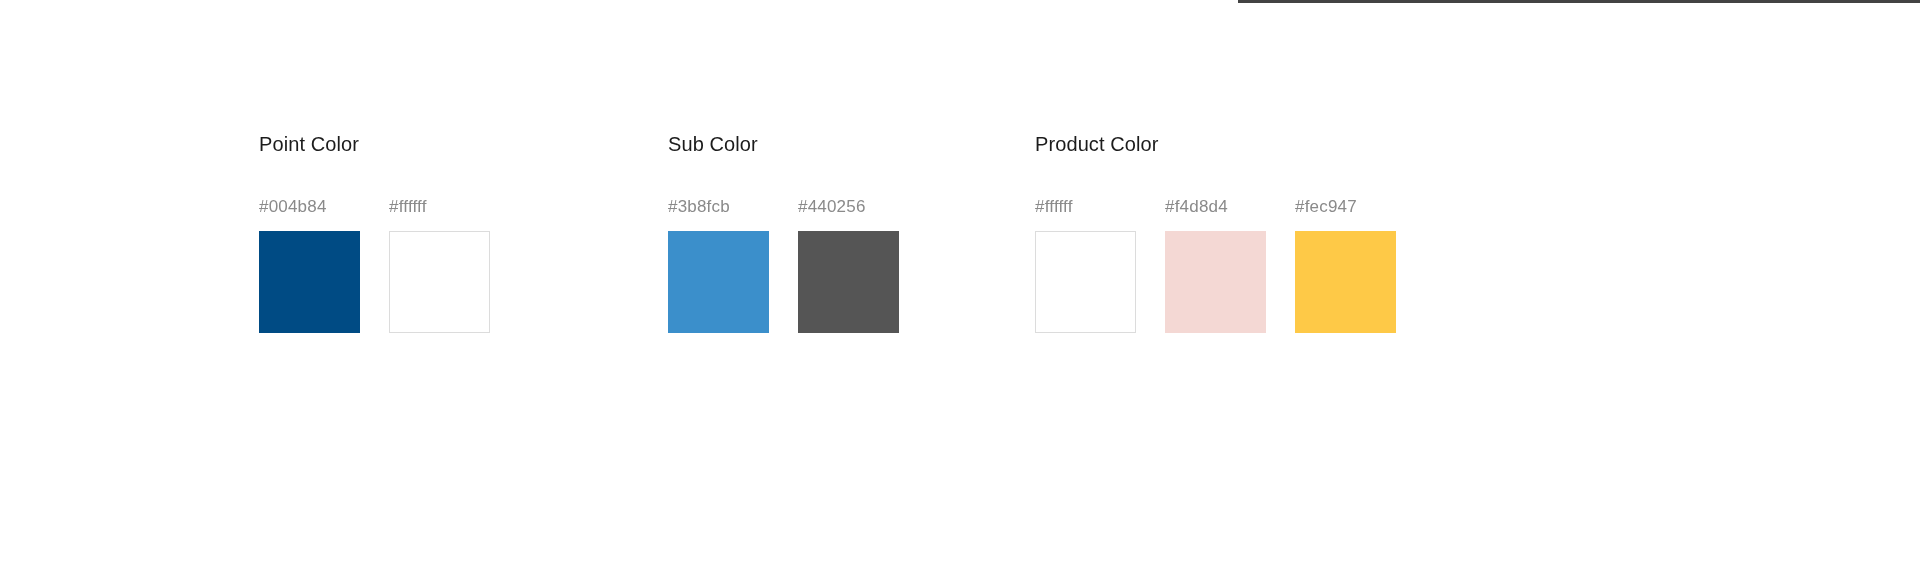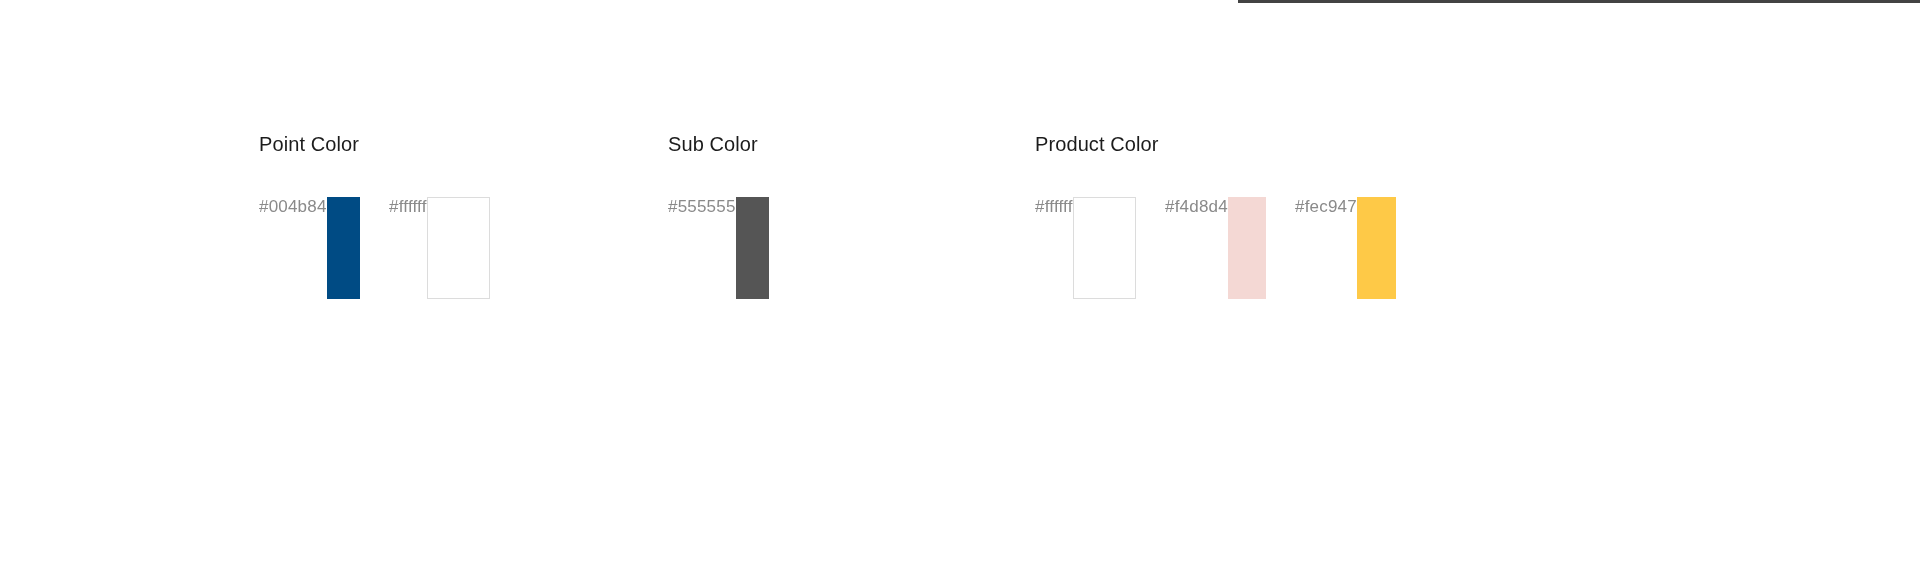--- a/index.html
+++ b/index.html
@@ -53,20 +53,21 @@
     display: flex;
     flex-direction: row;
     align-items: flex-start;
     margin-top: 39px;
   }
 
   .swatch-cell {
     width: 101px;
     margin-right: 29px;
     display: flex;
+    flex-direction: column;
   }
   .swatch-cell:last-child {
     margin-right: 0;
   }
 
   .swatch-label {
     font-size: 17px;
     line-height: 20px;
     color: #8a8a8a;
     letter-spacing: 0.2px;
@@ -100,21 +101,25 @@
           <div class="swatch-cell">
             <div class="swatch-label">#ffffff</div>
             <div class="swatch-chip bordered" style="background: rgb(255, 255, 255);"></div>
           </div>
         </div>
       </div>
       <div class="group" style="left: 668px;">
         <div class="group-title">Sub Color</div>
         <div class="swatch-row">
           <div class="swatch-cell">
-            <div class="swatch-label">#555555</div>
+            <div class="swatch-label">#3b8fcb</div>
+            <div class="swatch-chip" style="background: rgb(59, 143, 203);"></div>
+          </div>
+          <div class="swatch-cell">
+            <div class="swatch-label">#440256</div>
             <div class="swatch-chip" style="background: rgb(85, 85, 85);"></div>
           </div>
         </div>
       </div>
       <div class="group" style="left: 1035px;">
         <div class="group-title">Product Color</div>
         <div class="swatch-row">
           <div class="swatch-cell">
             <div class="swatch-label">#ffffff</div>
             <div class="swatch-chip bordered" style="background: rgb(255, 255, 255);"></div>

